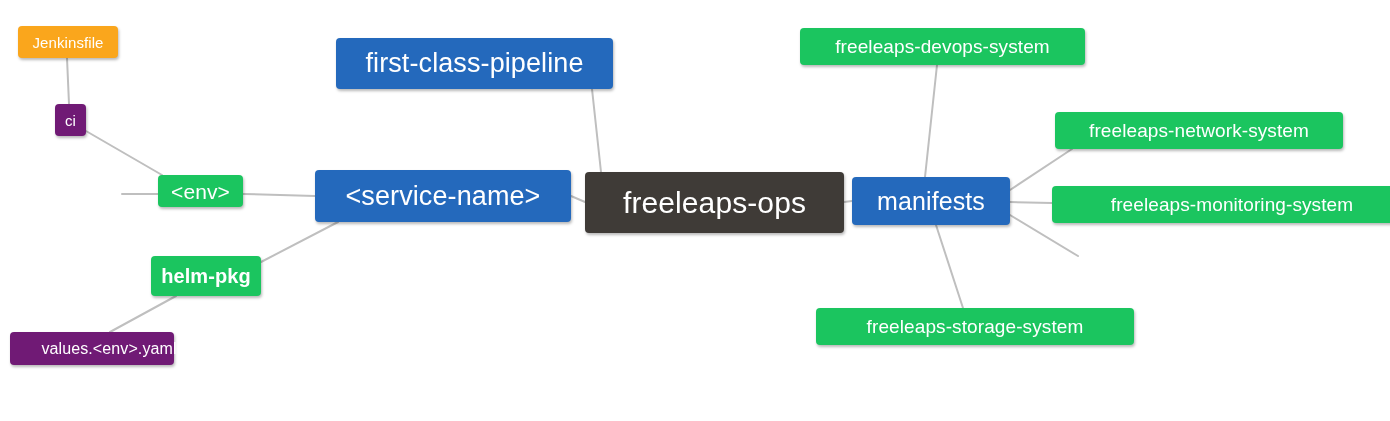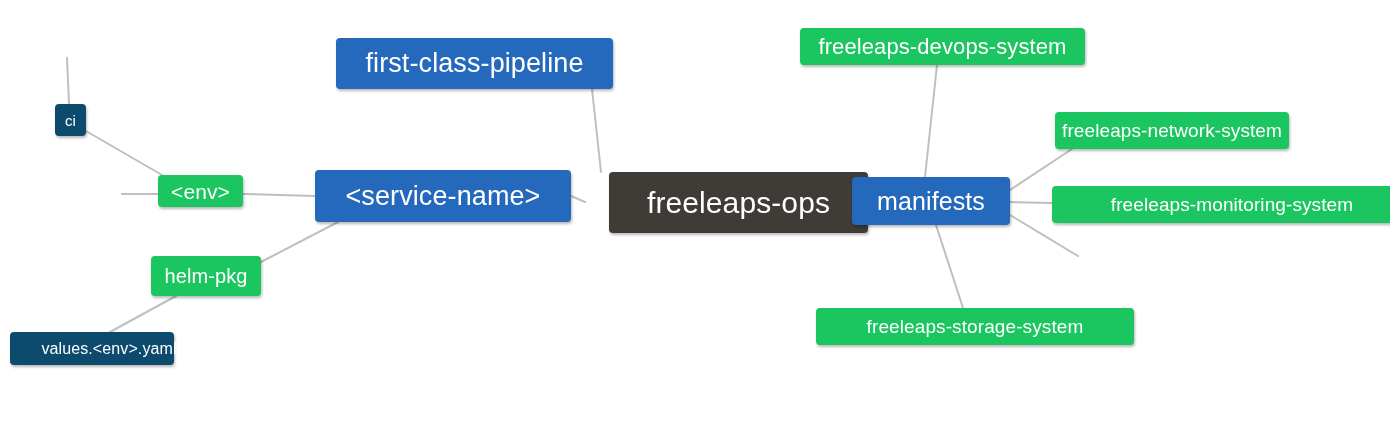--- a/index.html
+++ b/index.html
@@ -38,36 +38,36 @@
     border-radius: 4px;
     white-space: nowrap;
     line-height: 1;
     box-shadow: 1px 2px 3px rgba(0,0,0,0.28);
     letter-spacing: 0.1px;
     padding: 0 10px;
   }
   .node.root        { background: #3f3b37; }
   .node.blue        { background: #2469bc; }
   .node.green       { background: #1bc55f; }
-  .node.red         { background: #0c4a6e; }
+  .node.red         { background: #701a75; }
   .node.orange      { background: #faa61c; }
 
   
   .n-jenkinsfile  { left: 18px;   top: 26px;  width: 100px; height: 32px;  font-size: 15px; }
   .n-ci           { left: 55px;   top: 104px; width: 31px;  height: 32px;  font-size: 15px; }
   .n-argo-app     { left: 33px;   top: 178px; width: 89px;  height: 31px;  font-size: 16px; }
   .n-values-yaml  { left: 10px;   top: 332px; width: 164px; height: 33px;  font-size: 16px; padding-left: 44px; }
-  .n-helm-pkg     { left: 151px;  top: 256px; width: 110px; height: 40px;  font-size: 20px; }
+  .n-helm-pkg     { left: 151px;  top: 256px; width: 110px; height: 40px;  font-size: 20px; font-weight: bold; }
   .n-env          { left: 158px;  top: 175px; width: 85px;  height: 32px;  font-size: 21px; }
   .n-service-name { left: 315px;  top: 170px; width: 256px; height: 52px;  font-size: 27px; }
   .n-pipeline     { left: 315px;  top: 38px;  width: 277px; height: 51px;  font-size: 27px; margin-left: 21px; }
-  .n-root         { left: 585px;  top: 172px; width: 259px; height: 61px;  font-size: 30px; margin-left: 24px; }
+  .n-root         { left: 585px;  top: 172px; width: 259px; height: 61px;  font-size: 30px; }
   .n-manifests    { left: 852px;  top: 177px; width: 158px; height: 48px;  font-size: 25px; }
-  .n-devops       { left: 800px;  top: 28px;  width: 285px; height: 37px;  font-size: 22px; }
-  .n-network      { left: 1055px; top: 112px; width: 234px; height: 37px;  font-size: 19px; }
+  .n-devops       { left: 800px;  top: 28px;  width: 285px; height: 37px;  font-size: 19px; }
+  .n-network      { left: 1055px; top: 112px; width: 288px; height: 37px;  font-size: 19px; }
   .n-monitoring   { left: 1052px; top: 186px; width: 360px; height: 37px;  font-size: 19px; }
   .n-controls     { left: 1055px; top: 256px; width: 295px; height: 37px;  font-size: 19px; }
   .n-storage      { left: 816px;  top: 308px; width: 318px; height: 37px;  font-size: 19px; }
 </style>
 </head>
 <body>
 
 <div id="mindmap">
 
   <svg id="edges" viewBox="0 0 1390 421" width="1390" height="421">
@@ -96,20 +96,21 @@
       <line x1="1010" y1="190" x2="1072" y2="149"></line>
 
       <line x1="1010" y1="202" x2="1052" y2="203"></line>
 
       <line x1="1010" y1="215" x2="1078" y2="256"></line>
 
       <line x1="936" y1="225" x2="963" y2="308"></line>
     </g>
   </svg>
 
+  <div class="node orange n-jenkinsfile">Jenkinsfile</div>
 
   <div class="node red n-ci">ci</div>
 
 
   <div class="node red n-values-yaml">values.&lt;env&gt;.yaml</div>
 
   <div class="node green n-helm-pkg">helm-pkg</div>
 
   <div class="node green n-env">&lt;env&gt;</div>
 

